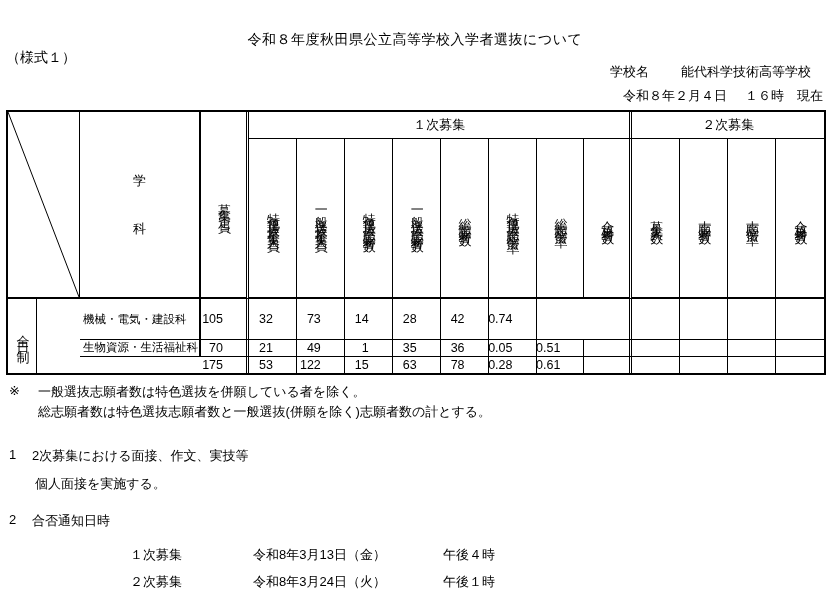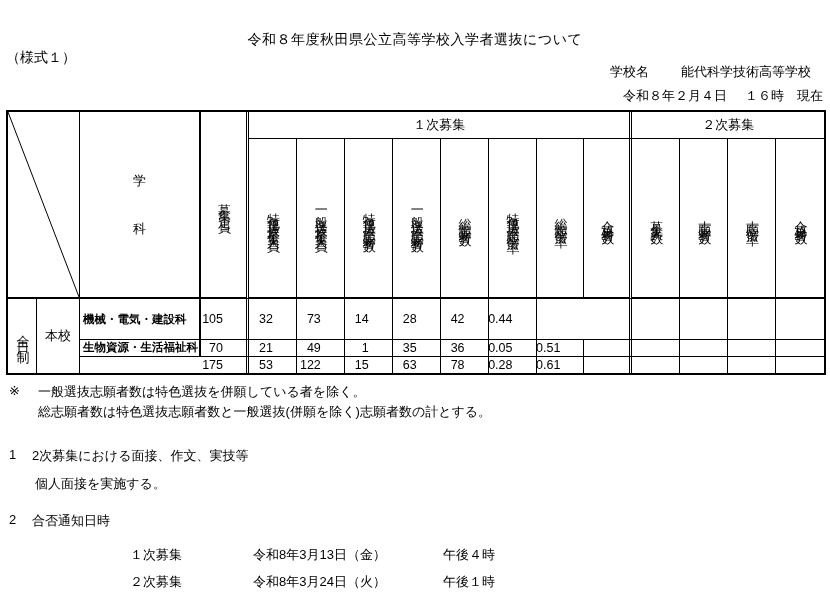--- a/index.html
+++ b/index.html
@@ -28,21 +28,21 @@
   .br-none   { border-right:none; }
   .bb-bold   { border-bottom-width:2px; }
   .bb-none   { border-bottom:none; }
 
   .corner { position:relative; }
   .corner svg { position:absolute; left:0; top:0; width:100%; height:100%; display:block; }
 
   .vt { writing-mode:vertical-rl; text-orientation:upright; letter-spacing:4px; line-height:1.15; }
   .vt-wide { letter-spacing:6px; }
   .gakka { flex-direction:column; gap:30px; }
-  .dept { justify-content:flex-start; padding-left:3px; font-size:11.5px;font-weight:bold; }
+  .dept { justify-content:flex-start; padding-left:3px; font-size:11.5px; }
   .dept-center { justify-content:center; font-size:13px; letter-spacing:1px; }
   .num { justify-content:flex-end; padding-right:23px; font-size:12.5px; }
   .band { font-size:13px; }
 
   .note, .sect { font-size:13px; }
 </style>
 </head>
 <body>
 
 <div class="page">
@@ -108,32 +108,29 @@
     <div class="c bb-bold" style="grid-area:2/15/3/16;">
         <span class="vt">志願倍率</span>
       </div>
     <div class="c bb-bold br-none" style="grid-area:2/16/3/17;">
         <span class="vt">合格者数</span>
       </div>
 
     <div class="c bb-none" style="grid-area:3/1/6/2;">
       <span class="vt" style="letter-spacing:8px;">全日制</span>
     </div>
-    <div class="c bb-none" style="grid-area:3/2/6/3;">
-      <span>本校</span>
-    </div>
 
     <div class="c dept br-bold" style="grid-area:3/3/4/4;">機械・電気・建設科</div>
     <div class="c num br-double" style="grid-area:3/4/4/5;">105</div>
     <div class="c num" style="grid-area:3/5/4/6;">32</div>
     <div class="c num" style="grid-area:3/6/4/7;">73</div>
     <div class="c num" style="grid-area:3/7/4/8;">14</div>
     <div class="c num" style="grid-area:3/8/4/9;">28</div>
     <div class="c num" style="grid-area:3/9/4/10;">42</div>
-    <div class="c num" style="grid-area:3/10/4/11;">0.44</div>
+    <div class="c num" style="grid-area:3/10/4/11;">0.74</div>
     <div class="c num" style="grid-area:3/11/4/12;margin-top:40px;">0.40</div>
     <div class="c num br-double" style="grid-area:3/12/4/13;"></div>
     <div class="c num" style="grid-area:3/13/4/14;"></div>
     <div class="c num" style="grid-area:3/14/4/15;"></div>
     <div class="c num" style="grid-area:3/15/4/16;"></div>
     <div class="c num br-none" style="grid-area:3/16/4/17;"></div>
 
     <div class="c dept br-bold" style="grid-area:4/3/5/4;text-align:right;">生物資源・生活福祉科</div>
     <div class="c num br-double" style="grid-area:4/4/5/5;">70</div>
     <div class="c num" style="grid-area:4/5/5/6;">21</div>

